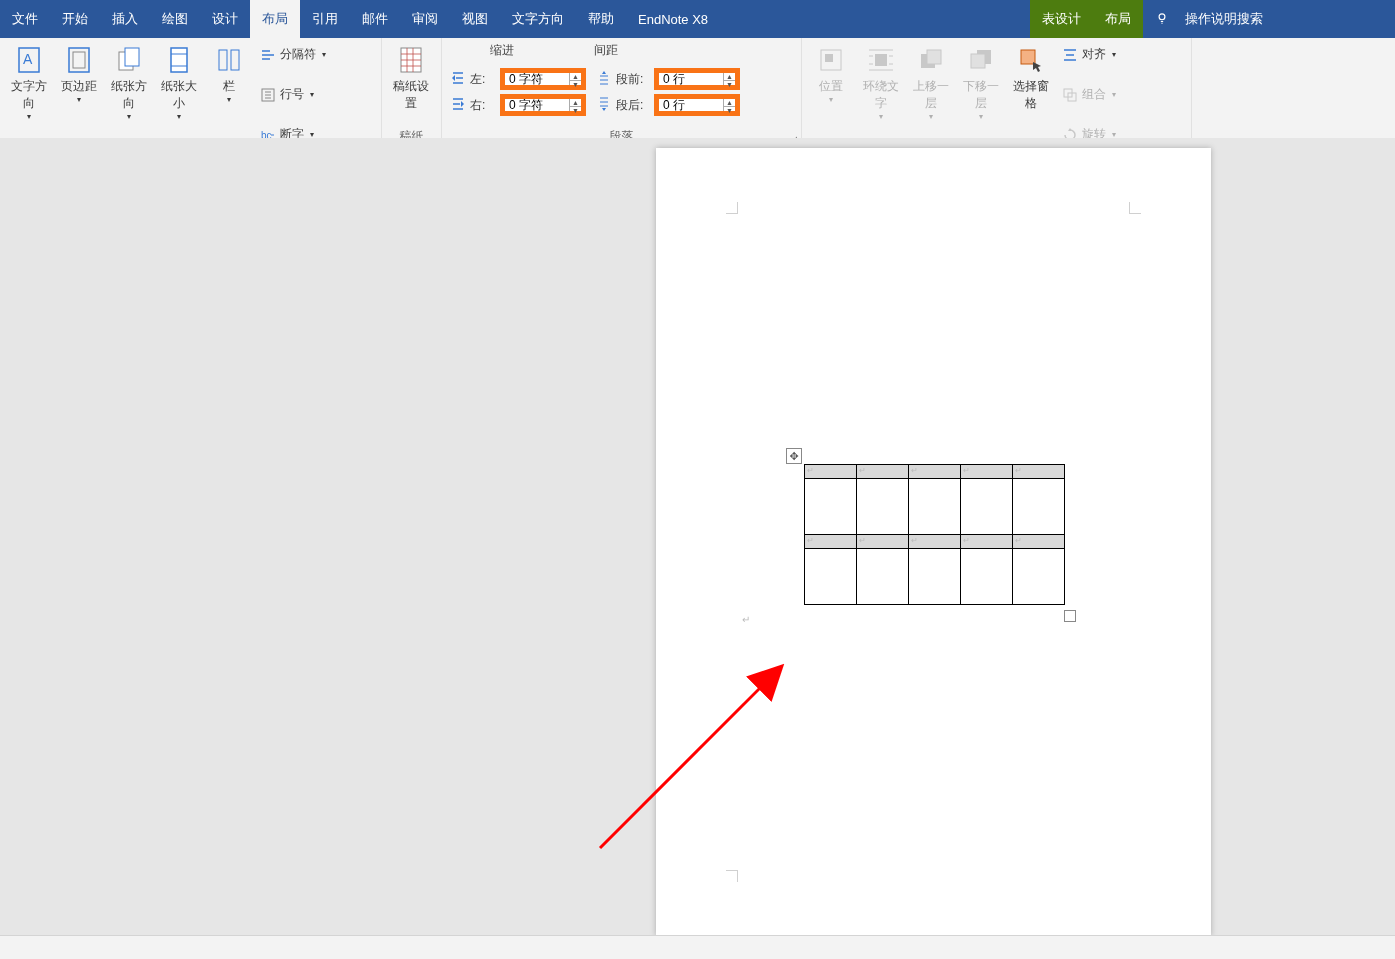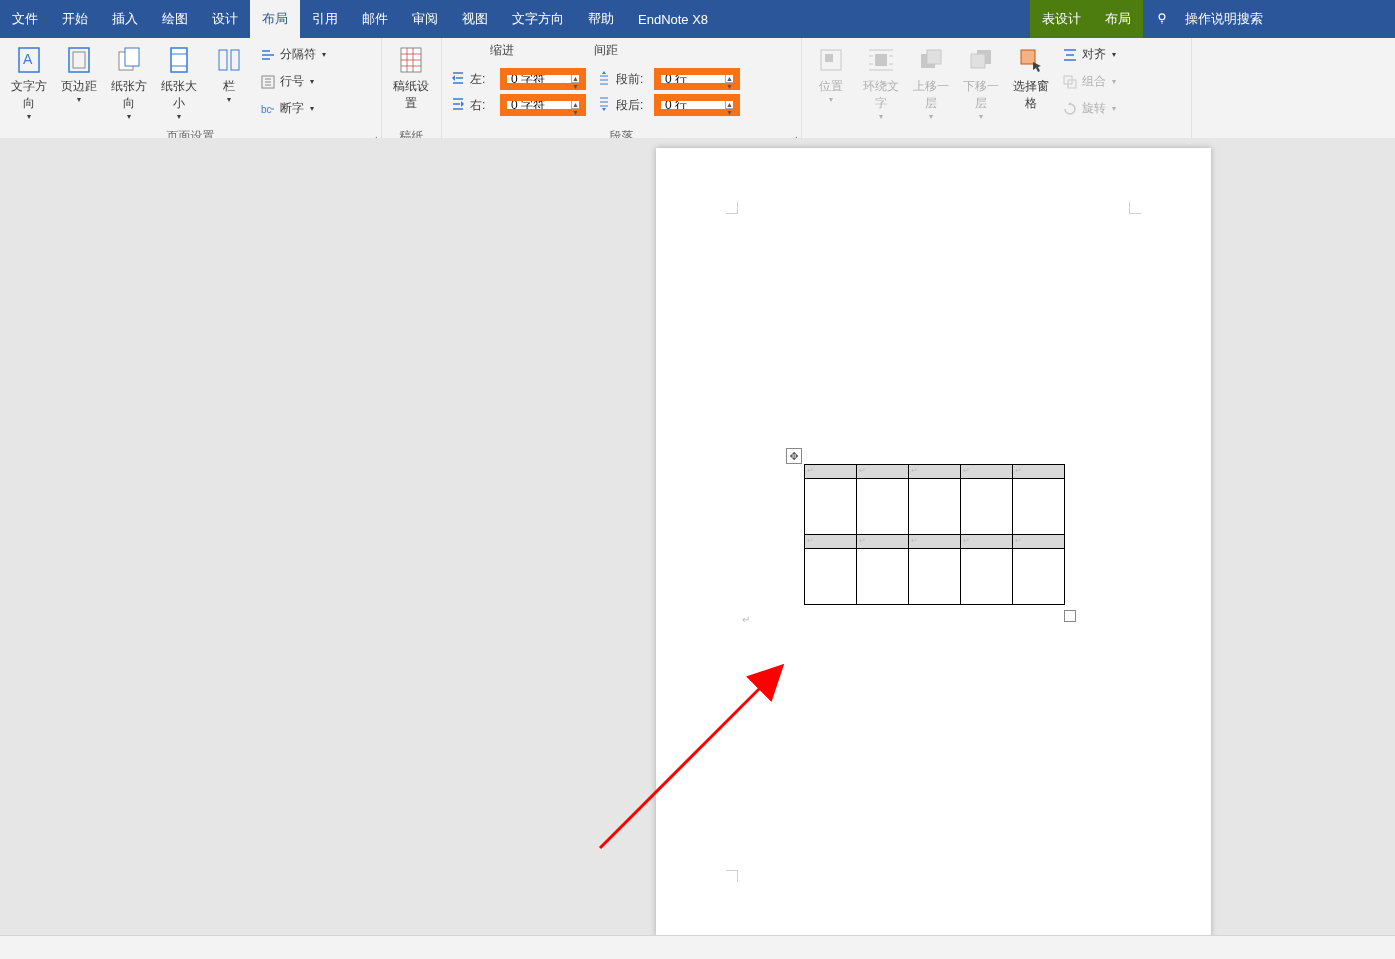--- a/index.html
+++ b/index.html
@@ -19,33 +19,33 @@
   .group { border-right: 1px solid #e1e1e1; display: flex; flex-direction: column; justify-content: space-between; }
   .group-body { display: flex; align-items: flex-start; padding: 4px 6px 0 6px; gap: 4px; flex: 1; }
   .group-label { font-size: 12px; color: #666; text-align: center; padding: 2px 0 4px 0; position: relative; }
   .group-label .launcher { position: absolute; right: 4px; bottom: 4px; font-size: 10px; color: #777; cursor: pointer; }
 
   .bigbtn { display: flex; flex-direction: column; align-items: center; width: 46px; padding-top: 2px; cursor: pointer; color: #3b3b3b; font-size: 12px; text-align: center; gap: 2px; }
   .bigbtn.disabled { color: #b0b0b0; }
   .bigbtn svg { width: 32px; height: 32px; }
   .bigbtn .caret { font-size: 8px; line-height: 6px; }
 
-  .smallstack { display: flex; flex-direction: column; gap: 6px; padding-top: 2px; }
+  .smallstack { display: flex; flex-direction: column; gap: 19px; padding-top: 2px; }
   .smallbtn { display: flex; align-items: center; gap: 4px; font-size: 12px; color: #3b3b3b; padding: 2px 4px; cursor: pointer; white-space: nowrap; }
   .smallbtn.disabled { color: #b0b0b0; }
   .smallbtn svg { width: 16px; height: 16px; flex: none; }
   .smallbtn .caret { font-size: 8px; margin-left: 2px; }
 
   .para-group-body { display: flex; flex-direction: column; padding: 4px 8px 0 8px; gap: 9px; font-size: 12px; color: #3b3b3b; }
   .para-headers { display: flex; gap: 80px; padding-left: 40px; }
   .para-rows { display: flex; gap: 10px; }
   .para-col { display: flex; flex-direction: column; gap: 4px; }
   .para-row { display: flex; align-items: center; gap: 4px; }
   .para-row .lbl { width: 26px; }
-  .spin { display: flex; align-items: stretch; border: 7px solid #f97316; background: #fff; height: 22px; width: 86px; }
+  .spin { display: flex; align-items: stretch; border: 5px solid #f97316; background: #fff; height: 22px; width: 86px; }
   .spin input { border: none; outline: none; width: 64px; padding: 0 4px; font-size: 12px; }
   .spin .arrows { display: flex; flex-direction: column; width: 18px; border-left: 1px solid #ababab; }
   .spin .arrows div { flex: 1; display: flex; align-items: center; justify-content: center; font-size: 7px; color: #555; cursor: pointer; }
   .spin .arrows div:first-child { border-bottom: 1px solid #ababab; }
 
   
   .docarea { position: absolute; top: 138px; left: 0; right: 0; bottom: 24px; background: #e6e6e6; overflow: hidden; }
   .page { position: absolute; left: 656px; top: 10px; width: 555px; height: 788px; background: #fff; box-shadow: 0 0 6px rgba(0,0,0,0.25); }
   .margin-mark { position: absolute; border-color: #d0d0d0; }
   .mm-tl { top: 54px; left: 70px; width: 12px; height: 12px; border-right: 1px solid #d0d0d0; border-bottom: 1px solid #d0d0d0; }

